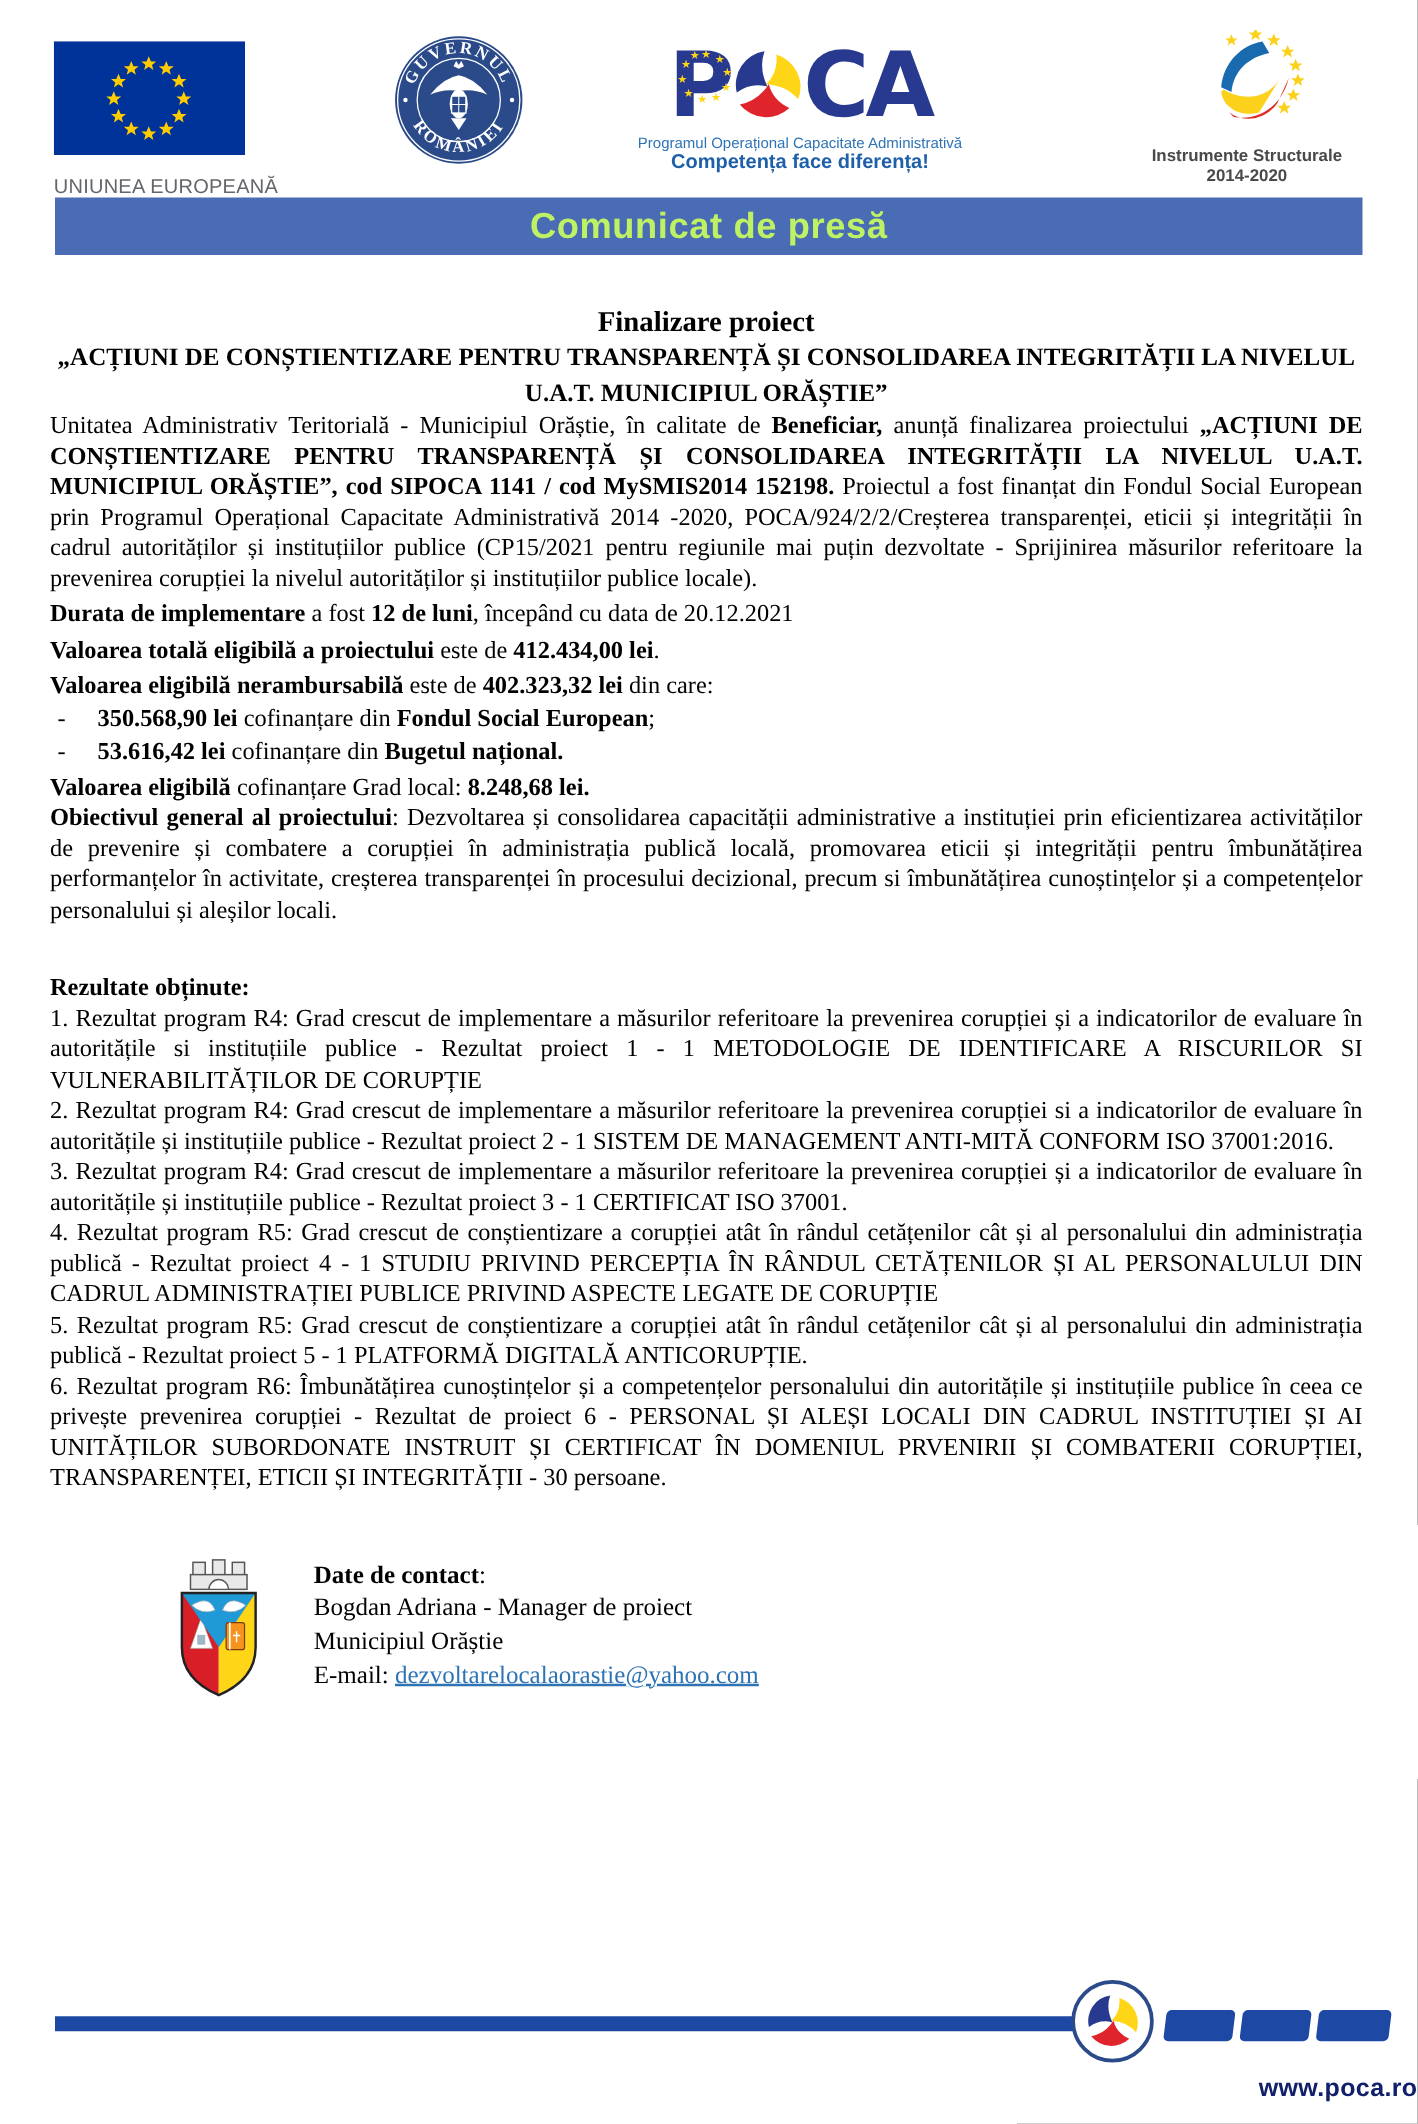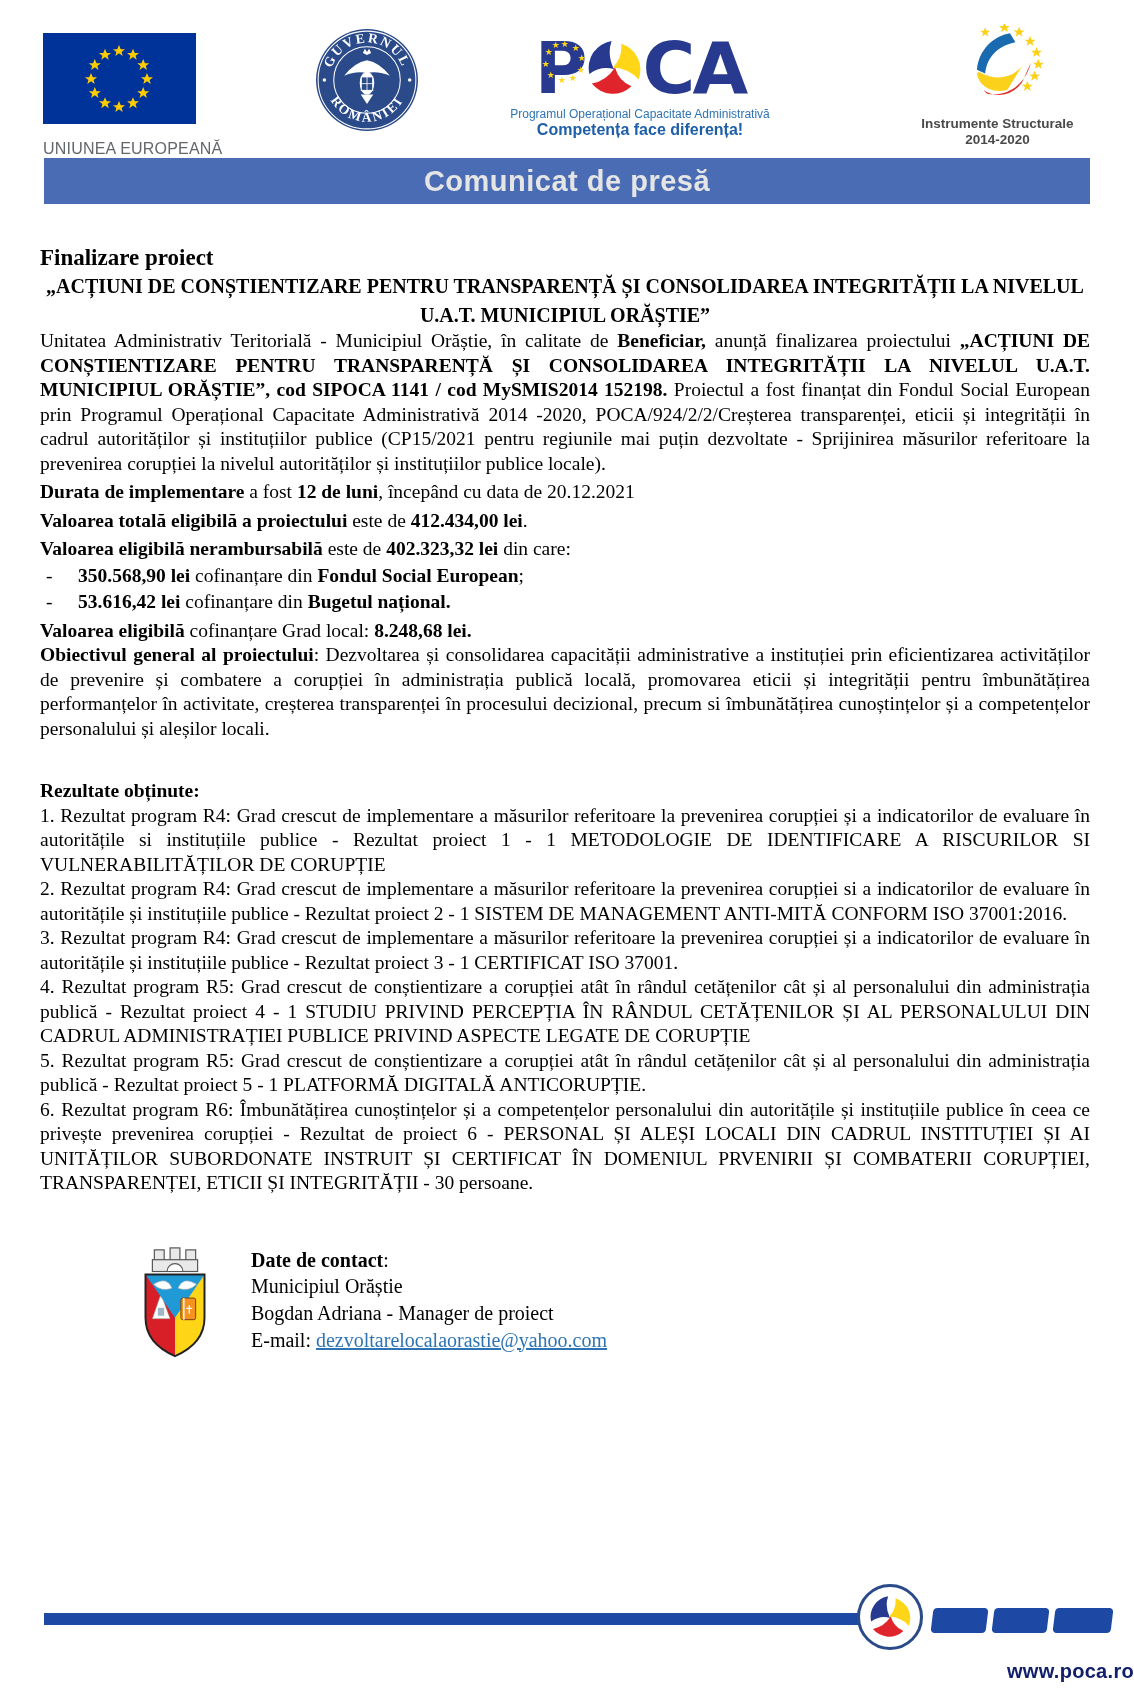--- a/index.html
+++ b/index.html
@@ -34,26 +34,26 @@
   .p-wrap{position:relative;display:inline-block;}
   .pstar{position:absolute;color:var(--swirl-yellow);font-size:9px;line-height:1;transform:translate(-50%,-50%);pointer-events:none;}
   .poca-swirl{margin:0 -1px;}
   .poca-subtitle{margin-top:3px;font-family:"Liberation Sans",sans-serif;font-size:12px;color:var(--link-blue);white-space:nowrap;}
   .poca-slogan{font-family:"Liberation Sans",sans-serif;font-weight:bold;font-size:16px;color:#1d5fa8;}
   .is-logo{position:absolute;left:900px;top:24px;width:195px;text-align:center;}
   .is-caption{font-family:"Liberation Sans",sans-serif;font-weight:bold;font-size:13.5px;color:var(--is-gray);line-height:16px;}
   
   .banner{
     margin:8px 44px 0 44px;height:46px;background:var(--banner-blue);
-    color:#e5e5e5;font-family:"Liberation Sans",sans-serif;font-weight:bold;font-size:29px;
+    color:#bef264;font-family:"Liberation Sans",sans-serif;font-weight:bold;font-size:29px;
     text-align:center;line-height:46px;letter-spacing:.5px;
   }
   
   .content{padding:0 44px 0 40px;}
-  .title{margin:40px 0 0;font-size:23px;font-weight:bold;text-align:left;line-height:27px;}
+  .title{margin:40px 0 0;font-size:23px;font-weight:bold;text-align:center;line-height:27px;}
   .subtitle{font-size:20px;font-weight:bold;text-align:center;line-height:27px;margin-top:2px;white-space:nowrap;}
   p.body{font-size:19.5px;line-height:24.5px;text-align:justify;margin:0;}
   .p1{margin-top:44px;}
   .vline{font-size:19.5px;line-height:24.5px;margin:4px 0 0;}
   .vline.first{}
   .bullet{display:flex;font-size:19.5px;line-height:24.5px;margin:2px 0 0;}
   .bullet .dash{width:38px;padding-left:6px;flex:none;}
   .bullet .btext{flex:1;}
   .obj{margin-top:40px;}
   .results-title{font-size:19.5px;line-height:24.5px;font-weight:bold;margin:38px 0 0;}
@@ -251,22 +251,22 @@
           <g>
             <rect x="56" y="57" width="15" height="22" rx="2" fill="#f6921e" stroke="#7a3e10" stroke-width="1"></rect>
             <line x1="59" y1="57" x2="59" y2="79" stroke="#fff" stroke-width="1.4"></line>
             <path d="M64.5,64 v9 M61.5,67.5 h6" stroke="#fff" stroke-width="1.2" fill="none"></path>
           </g>
         </g>
         <use href="#sh" fill="none" stroke="#222" stroke-width="2"></use>
       </svg>
       <div class="contact-text">
         <div class="c-head"><span class="bseg">Date de contact</span><span>:</span></div>
+        <div>Bogdan Adriana - Manager de proiect</div>
         <div>Municipiul Orăștie</div>
-        <div>Bogdan Adriana - Manager de proiect</div>
         <div>
           <span>E-mail: </span><a class="email">dezvoltarelocalaorastie@yahoo.com</a>
         </div>
       </div>
     </div>
 
   </main>
 
   <div class="fline"></div>
   <div class="fcircle">

